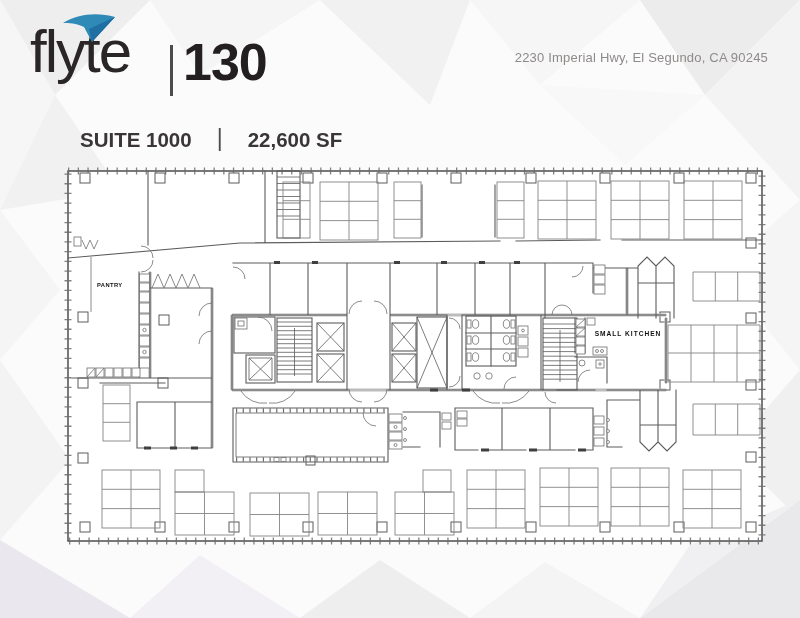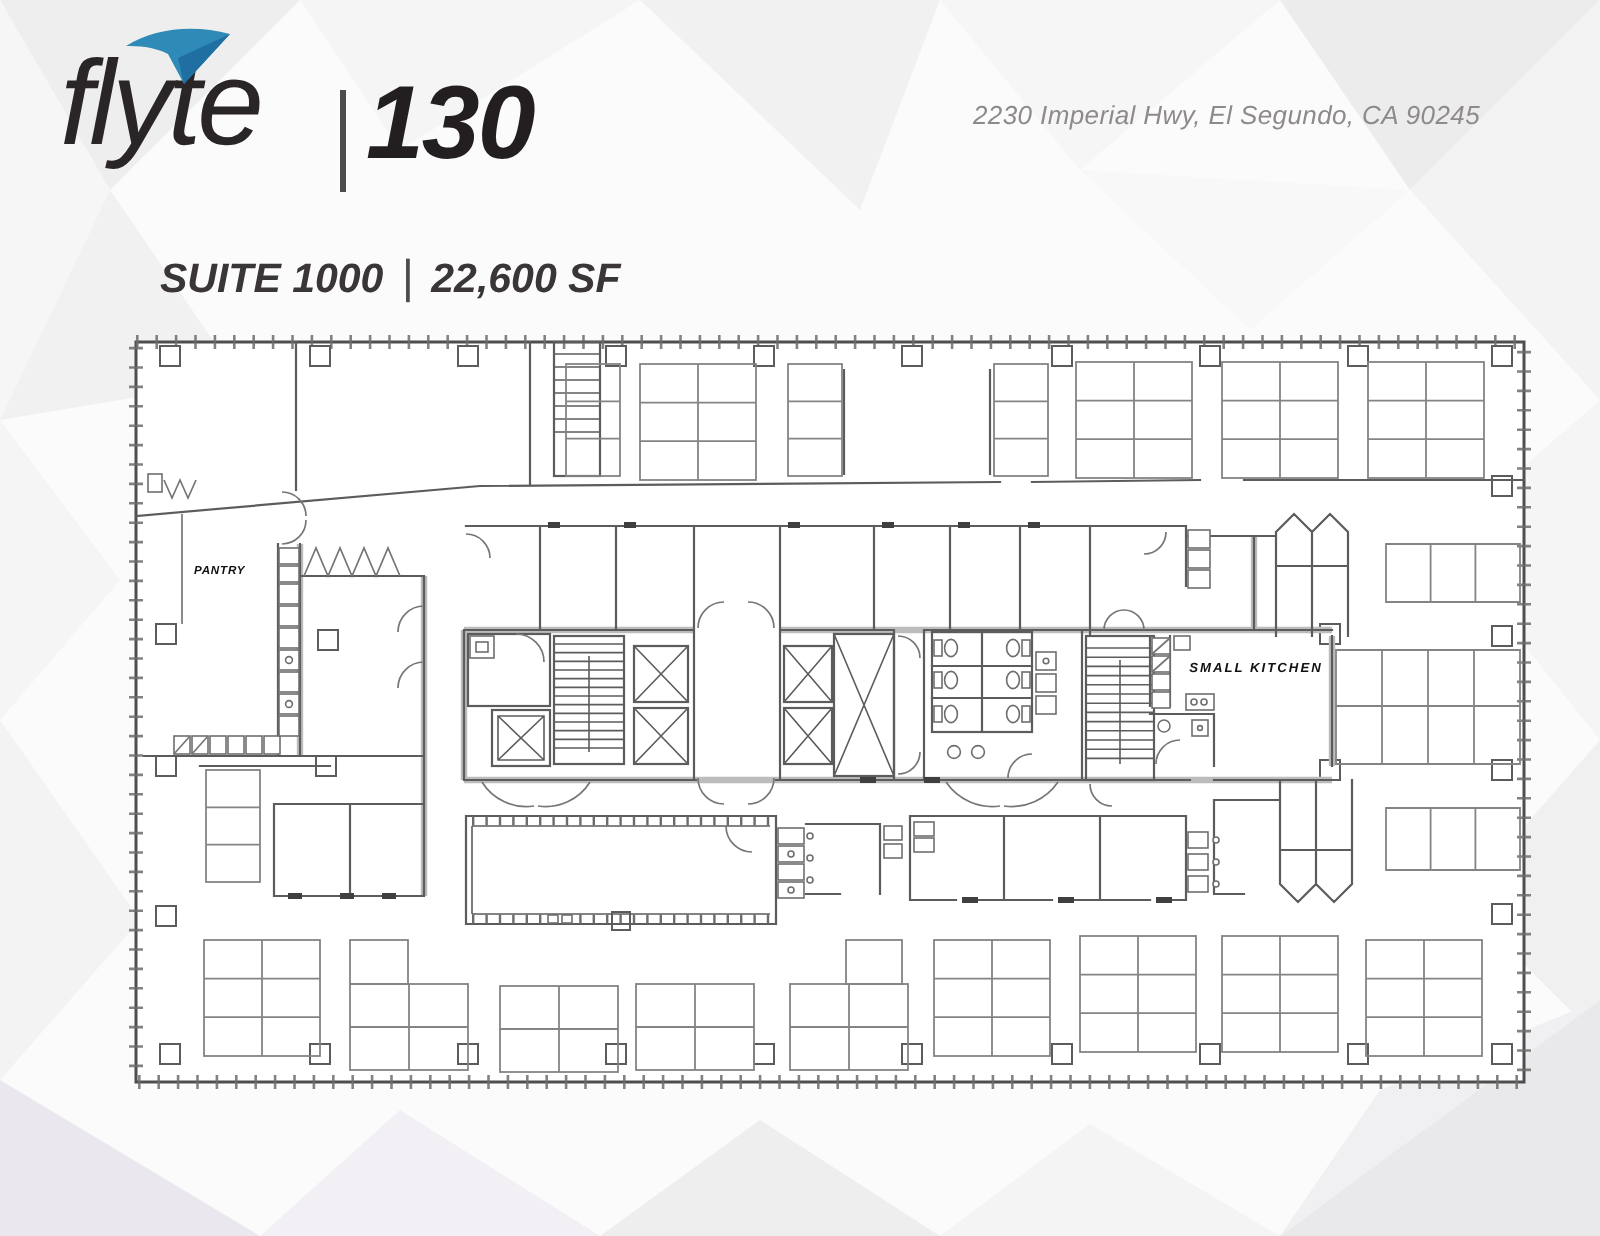--- a/index.html
+++ b/index.html
@@ -1,25 +1,25 @@
 <!DOCTYPE html>
 <html><head>
 <meta charset="utf-8">
 <style>
   html,body{margin:0;padding:0;background:#e9e9e9;}
   .page{position:relative;width:800px;height:618px;overflow:hidden;background:#fbfbfb;
-        font-family:"Liberation Sans",sans-serif;font-style:italic;}
+        font-family:"Liberation Sans",sans-serif;}
   #plan-svg{position:absolute;left:0;top:0;width:800px;height:618px;z-index:1;}
   .hdr{position:absolute;z-index:2;}
   .brand{left:30px;top:22px;font-size:60px;letter-spacing:-2px;color:#2a2526;line-height:1;}
   .swoosh{left:62px;top:12px;width:54px;height:30px;}
   .logo-bar{left:170px;top:45px;width:3px;height:51px;background:#4c4c4c;}
   .lognum{left:183px;top:36px;font-size:52px;font-weight:700;letter-spacing:-1px;color:#231f20;line-height:1;}
-  .address{right:60px;top:50px;font-size:13px;color:#8f8a8a;letter-spacing:.2px;}
-  .suite{left:80px;top:128px;display:flex;align-items:center;gap:9px;
+  .address{right:32px;top:50px;font-size:13px;color:#8f8a8a;letter-spacing:.2px;}
+  .suite{left:80px;top:128px;display:flex;align-items:center;gap:25px;
          font-size:20.5px;font-weight:700;color:#3a3637;}
   .suite .sep{font-weight:400;font-size:23px;color:#4f4b4c;margin-top:-3px;}
   
   .w{fill:none;stroke:#5c5c5c;stroke-width:1.1;stroke-linecap:square;}
   .w2{fill:none;stroke:#bcbcbc;stroke-width:3.2;}
   .thin{fill:none;stroke:#5c5c5c;stroke-width:.8;}
   .d{fill:none;stroke:#767676;stroke-width:.85;}
   .dk{fill:none;stroke:#848484;stroke-width:.9;}
   .col{fill:#fff;stroke:#5c5c5c;stroke-width:1;}
   .fx{fill:#fff;stroke:#6e6e6e;stroke-width:.8;}

